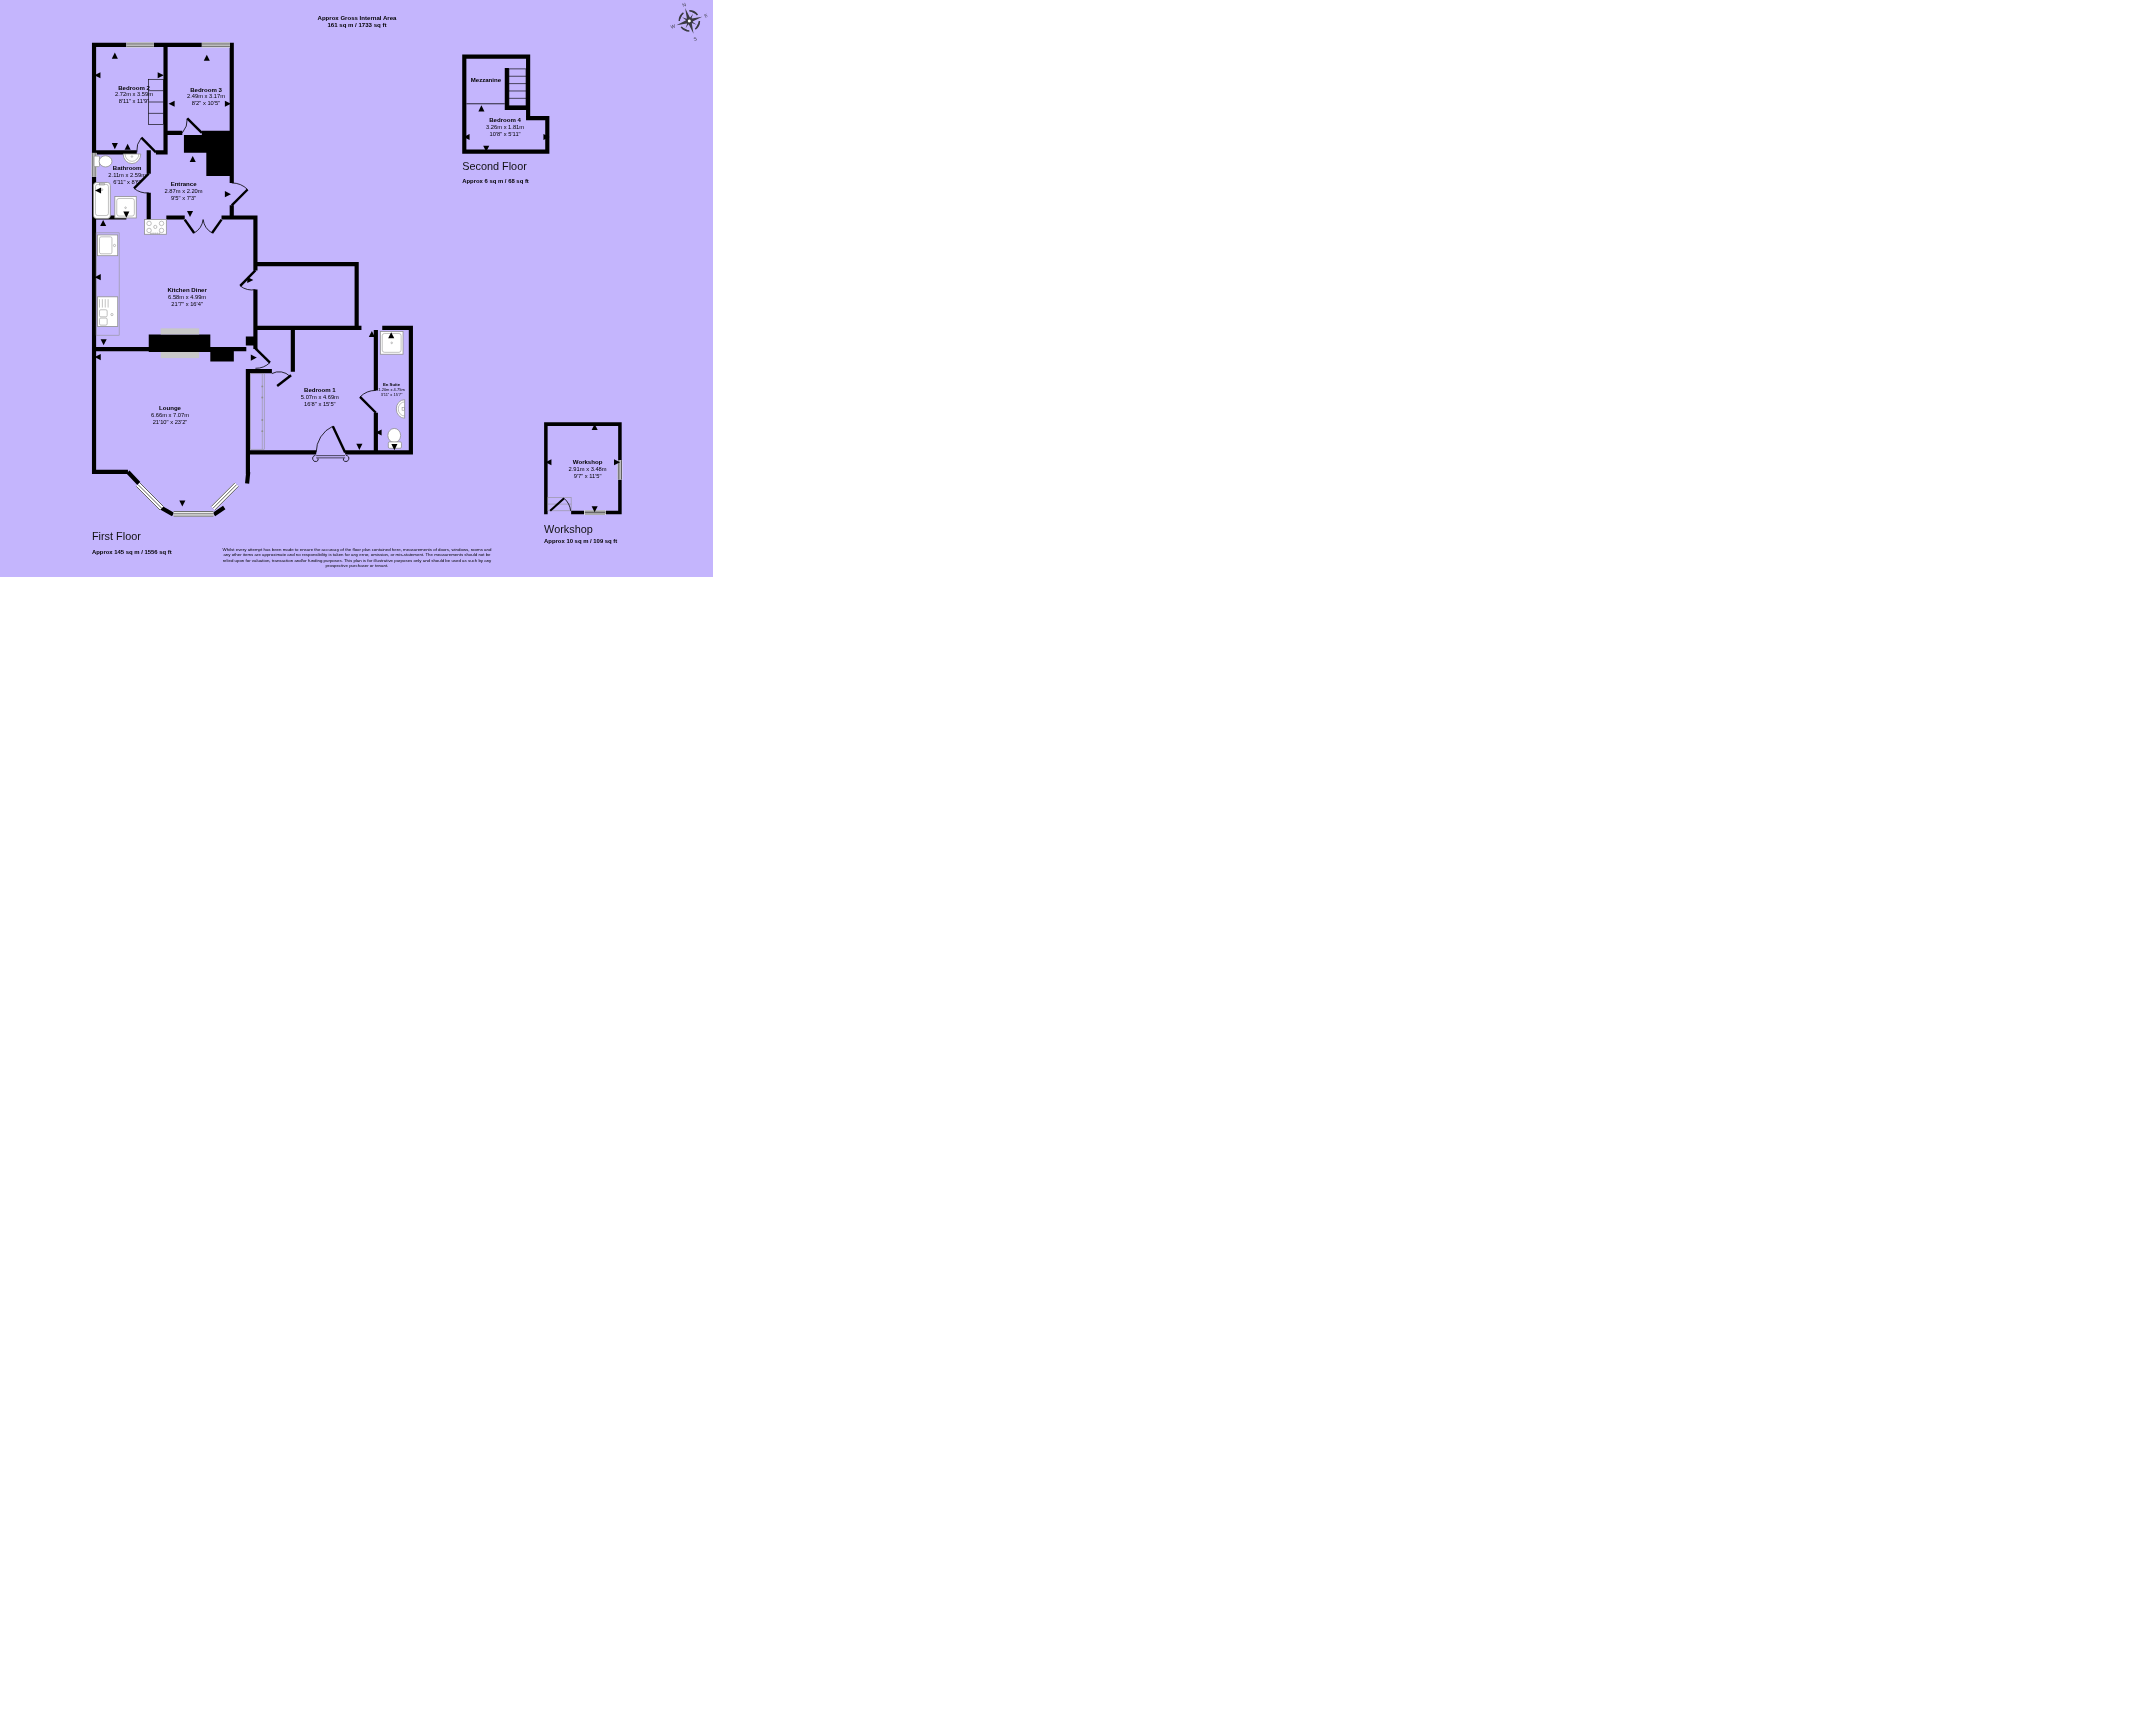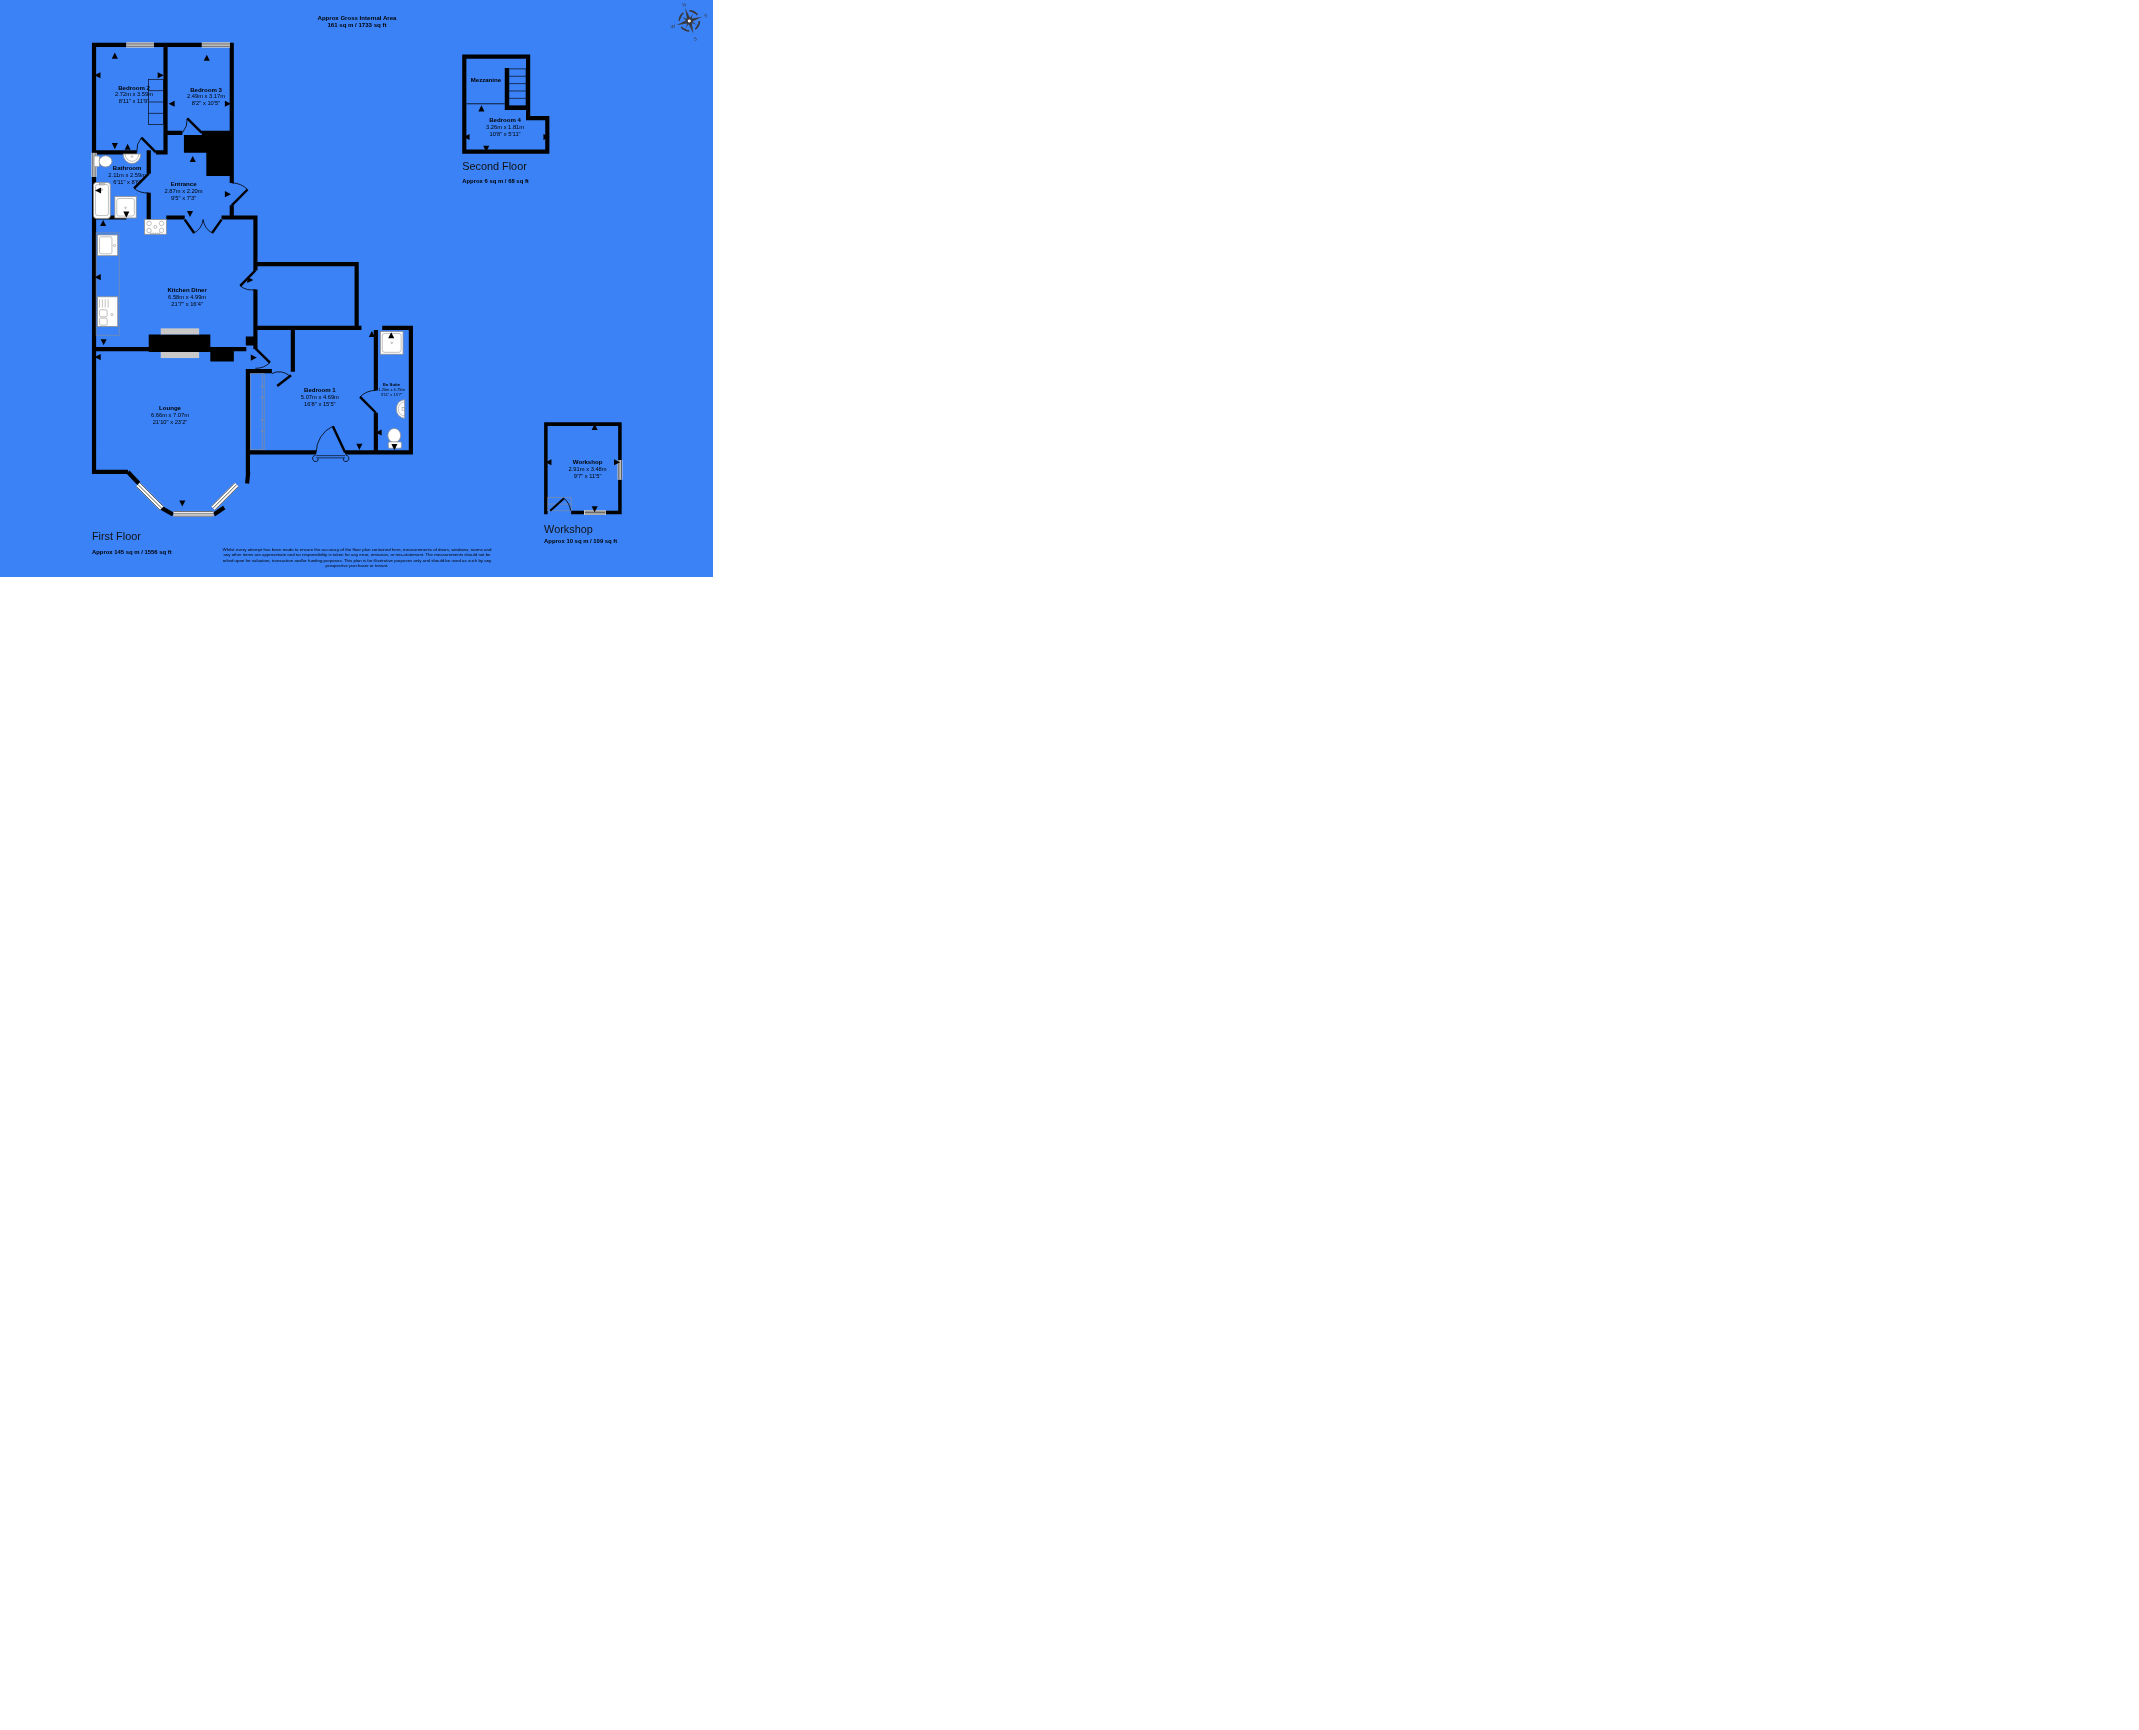--- a/index.html
+++ b/index.html
@@ -1,16 +1,16 @@
 <!DOCTYPE html>
 <html style="font-size:7.7px"><head>
 <meta charset="utf-8">
 <style>
   html,body{margin:0;padding:0;background:#ffffff;}
-  .canvas{position:relative;width:713px;height:577px;background:#3b82f6;overflow:hidden;}
+  .canvas{position:relative;width:713px;height:577px;background:#c4b5fd;overflow:hidden;}
   svg{display:block;}
   .wall{fill:#000;}
   .thin{fill:none;stroke:#000;stroke-width:4;}
   .leaf{fill:none;stroke:#000;stroke-width:15;stroke-linecap:butt;}
   .leaf2{fill:none;stroke:#000;stroke-width:13;}
   .arc{fill:none;stroke:#000;stroke-width:5;}
   .winline{stroke:#000;stroke-width:4;}
   .winwhite{stroke:#fff;stroke-width:36;}
   .fx{fill:#fff;stroke:#8f8f8f;stroke-width:5;}
   .fx2{fill:none;stroke:#8f8f8f;stroke-width:3.5;}

